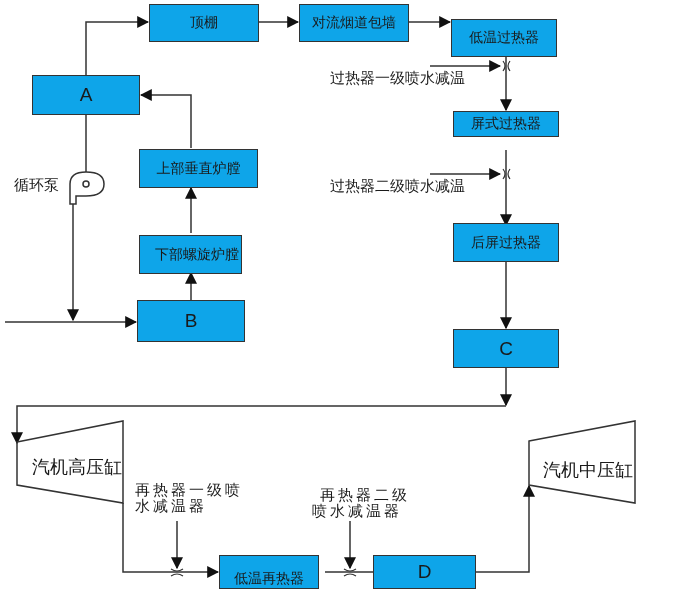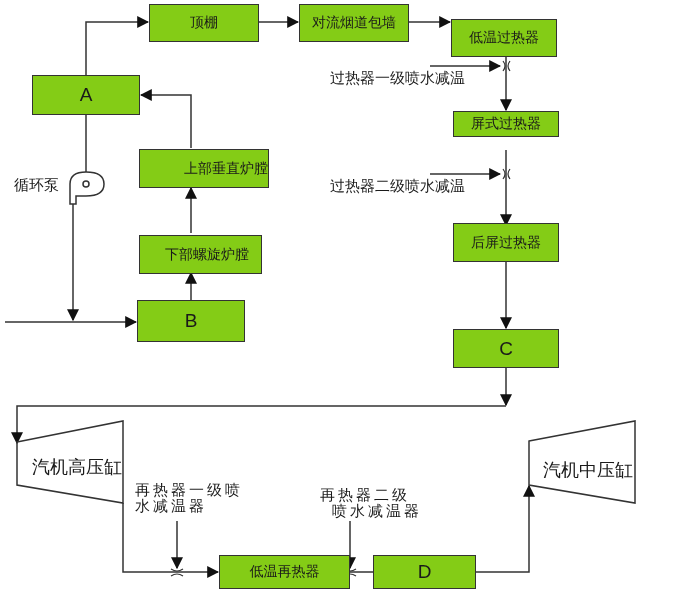--- a/index.html
+++ b/index.html
@@ -1,19 +1,19 @@
 <!DOCTYPE html>
 <html><head>
 <meta charset="utf-8">
 <style>
   html, body { margin: 0; padding: 0; background: #ffffff; }
   body { width: 681px; height: 596px; position: relative; overflow: hidden;
          font-family: "DejaVu Sans", sans-serif; color: #1a1a1a; }
   svg.lines { position: absolute; left: 0; top: 0; }
-  .box { position: absolute; border: 1.5px solid #333; background: #84cc16;
+  .box { position: absolute; border: 1.5px solid #333; background: #0ea5e9;
          box-sizing: border-box; display: flex; align-items: center; justify-content: center;
          font-size: 14px; white-space: nowrap; }
   .box.letter { font-family: "Liberation Sans", sans-serif; font-size: 19px; }
   .label { position: absolute; font-size: 15px; white-space: nowrap; line-height: 17px; }
   .label.spaced { letter-spacing: 3px; }
   .tlabel { position: absolute; font-size: 18px; white-space: nowrap; }
 </style>
 </head>
 <body>
 
@@ -85,47 +85,47 @@
   </div>
 <div class="box" style="left:299px;top:4px;width:110px;height:38px;">
     <span>对流烟道包墙</span>
   </div>
 <div class="box" style="left:451px;top:19px;width:106px;height:38px;">
     <span>低温过热器</span>
   </div>
 <div class="box letter" style="left:32px;top:75px;width:108px;height:40px;">
     <span>A</span>
   </div>
-<div class="box" style="left:139px;top:149px;width:130px;height:39px;justify-content:flex-end;">
+<div class="box" style="left:139px;top:149px;width:119px;height:39px;">
     <span>上部垂直炉膛</span>
   </div>
-<div class="box" style="left:139px;top:235px;width:123px;height:39px;padding-left:13px;">
+<div class="box" style="left:139px;top:235px;width:103px;height:39px;padding-left:13px;">
     <span>下部螺旋炉膛</span>
   </div>
 <div class="box letter" style="left:137px;top:300px;width:108px;height:42px;">
     <span>B</span>
   </div>
 <div class="box" style="left:453px;top:111px;width:106px;height:26px;">
     <span>屏式过热器</span>
   </div>
 <div class="box" style="left:453px;top:223px;width:106px;height:39px;">
     <span>后屏过热器</span>
   </div>
 <div class="box letter" style="left:453px;top:329px;width:106px;height:39px;">
     <span>C</span>
   </div>
-<div class="box" style="left:219px;top:555px;width:131px;height:34px;">
+<div class="box" style="left:219px;top:555px;width:100px;height:34px;align-items:flex-end;">
     <span>低温再热器</span>
   </div>
 <div class="box letter" style="left:373px;top:555px;width:103px;height:34px;">
     <span>D</span>
   </div>
 
 <div class="tlabel" style="left:32px;top:455px;">汽机高压缸</div>
 <div class="tlabel" style="left:543px;top:458px;">汽机中压缸</div>
 
 <div class="label" style="left:14px;top:177px;">循环泵</div>
 <div class="label" style="left:330px;top:70px;">过热器一级喷水减温</div>
 <div class="label" style="left:330px;top:178px;">过热器二级喷水减温</div>
 <div class="label spaced" style="left:135px;top:482px;">再热器一级喷</div>
 <div class="label spaced" style="left:135px;top:498px;">水减温器</div>
 <div class="label spaced" style="left:320px;top:487px;">再热器二级</div>
-<div class="label spaced" style="left:332px;top:503px;">喷水减温器</div>
+<div class="label spaced" style="left:312px;top:503px;">喷水减温器</div>
 
 </body></html>

